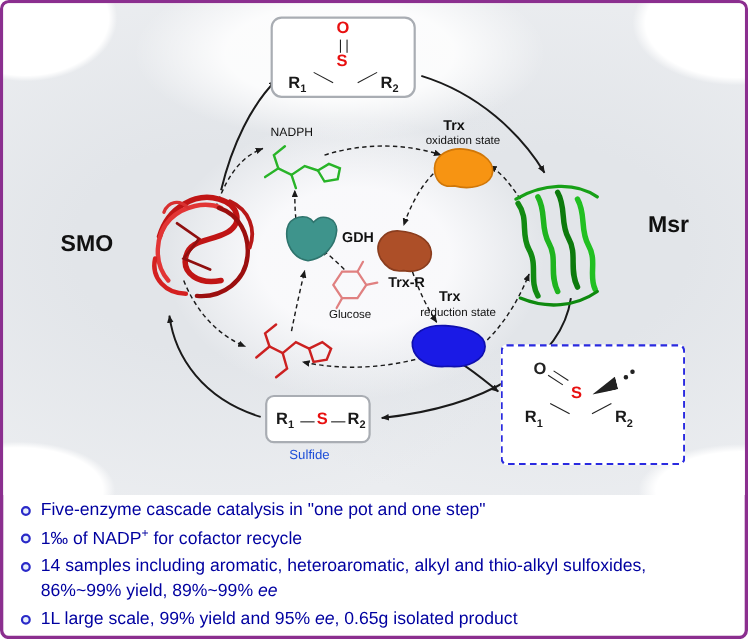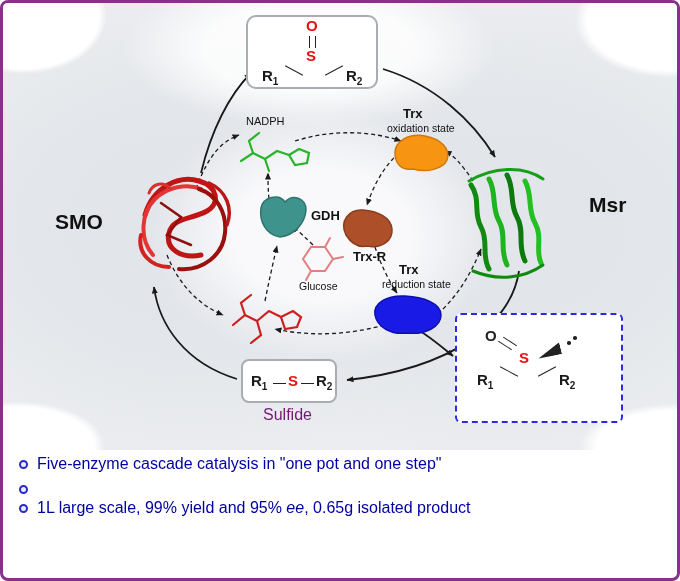--- a/index.html
+++ b/index.html
@@ -25,21 +25,21 @@
   .blob-lbl { font-size:13px; font-weight:600; color:#111; }
   .state-lbl { font-size:10.5px; color:#111; }
   .chembox { position:absolute; z-index:2; background:#ffffff; border:2px solid #a9adb3; border-radius:10px; }
   .atom { position:absolute; font-size:15px; font-weight:bold; }
   .red { color:#e81010; }
   .rlab { position:absolute; font-size:15px; color:#1a1a1a;font-weight:bold; }
   .rlab sub { font-size:10px; }
   .bond { position:absolute; border-top:1.6px solid #222; }
   .vbond { position:absolute; border-left:1.6px solid #222; }
   .top-label { font-size:17px; color:#111; }
-  .box-caption { font-size:16px; color:#701a75; }
+  .box-caption { font-size:12px; color:#1d4ed8; }
   .chiral-caption { position:absolute; width:100%; text-align:center; font-size:15px; font-weight:bold; color:#111; }
   .chiralbox { position:absolute; z-index:2; background:#fff; border:2px dashed #2a2ae0; border-radius:6px; }
   .wedge { position:absolute; background:#222; clip-path:polygon(0 90%, 100% 0, 100% 100%); transform:rotate(-14deg); }
   .lp-dot { position:absolute; width:3.5px; height:3.5px; background:#222; border-radius:50%; }
   #bullets { position:absolute; left:16px; top:450px; width:600px; z-index:2; }
   .bullet { display:flex; gap:9px; margin-bottom:3px; color:#0000a0; font-size:16px; line-height:1.38; }
   .bullet .dot { flex:0 0 auto; width:9px; height:9px; margin-top:7px; border:2.2px solid #2a2ac8;
                  border-radius:50%; background:#e8f0fb; }
   .bullet sup { font-size:11px; }
   .bullet i { font-style:italic; }
@@ -174,20 +174,25 @@
     <span class="rlab" style="left:102px; top:56px;"><span>R</span><sub>2</sub></span>
   </div>
 
   <div id="bullets">
     <div class="bullet">
       <span class="dot"></span>
       <span>Five-enzyme cascade catalysis in "one pot and one step"</span>
     </div>
     <div class="bullet">
       <span class="dot"></span>
+      <span><span>1‰ of NADP</span><sup>+</sup><span> for cofactor recycle</span></span>
+    </div>
+    <div class="bullet">
+      <span class="dot"></span>
+      <span><span>14 samples including aromatic, heteroaromatic, alkyl and thio-alkyl sulfoxides, 86%~99% yield, 89%~99% </span><i>ee</i></span>
     </div>
     <div class="bullet">
       <span class="dot"></span>
       <span><span>1L large scale, 99% yield and 95% </span><i>ee</i><span>, 0.65g isolated product</span></span>
     </div>
   </div>
 
 </div>
 
 </body></html>

